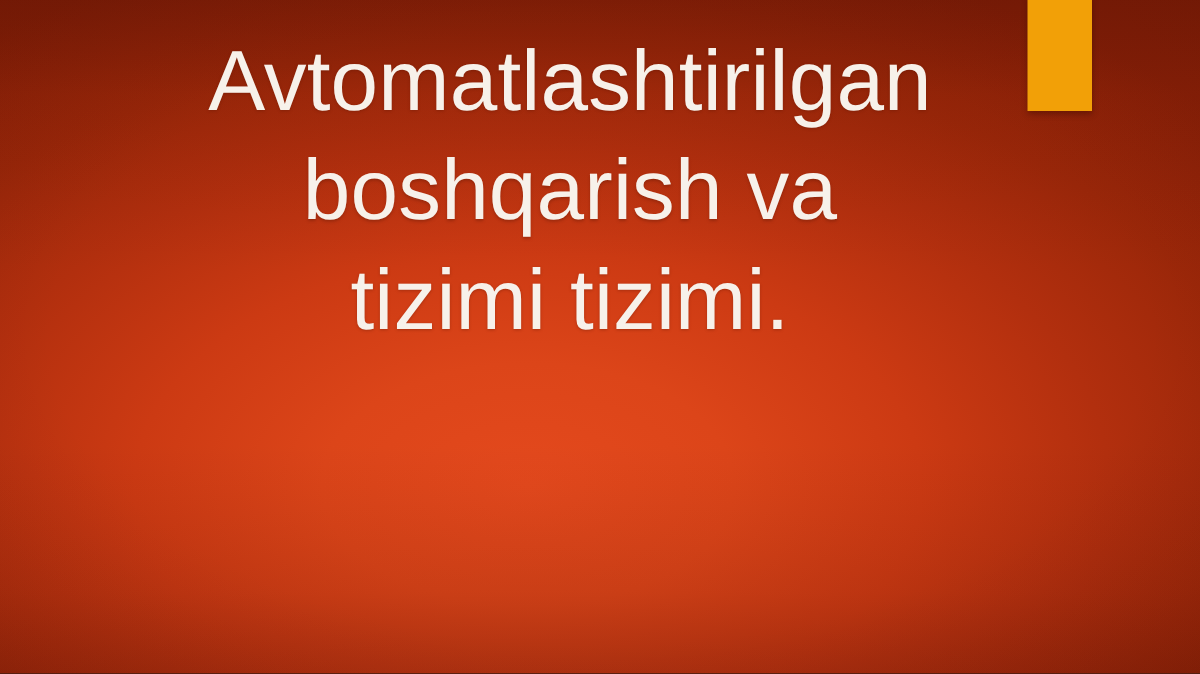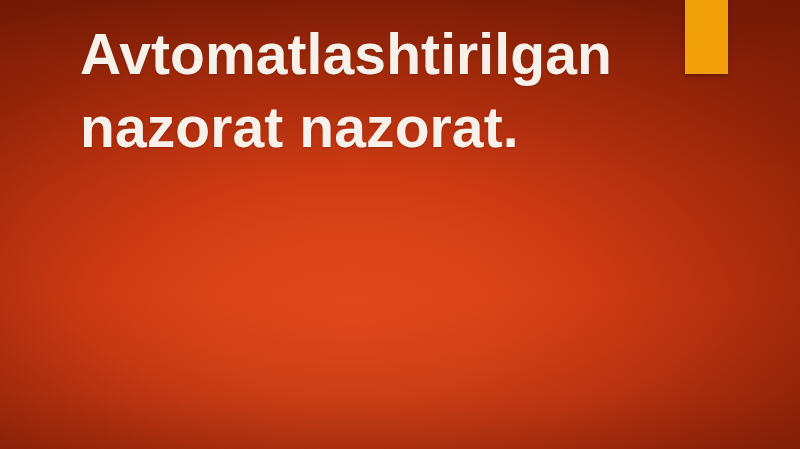--- a/index.html
+++ b/index.html
@@ -68,35 +68,37 @@
   #title-block {
     position: absolute;
     left: 80px;
     top: 18px;
     width: 600px;
   }
   .title-line {
     color: #f7f1ea;
     font-size: 57px;
     line-height: 73px;
-    font-weight: 700;
+    font-weight: 400;
     letter-spacing: 0.1px;
     white-space: nowrap;
     text-shadow: 0 1px 2px rgba(92,22,6,0.35);
+    text-align: center;
   }
 </style>
 </head>
 <body>
 
 <div id="slide">
 
   <div id="slide-bg"></div>
   <div id="slide-vignette"></div>
   <div id="slide-corners"></div>
 
   <div id="accent-bar"></div>
 
   <div id="title-block">
     <div class="title-line">Avtomatlashtirilgan</div>
-    <div class="title-line">nazorat nazorat.</div>
+    <div class="title-line">boshqarish va</div>
+    <div class="title-line">tizimi tizimi.</div>
   </div>
 
 </div>
 
 </body></html>

